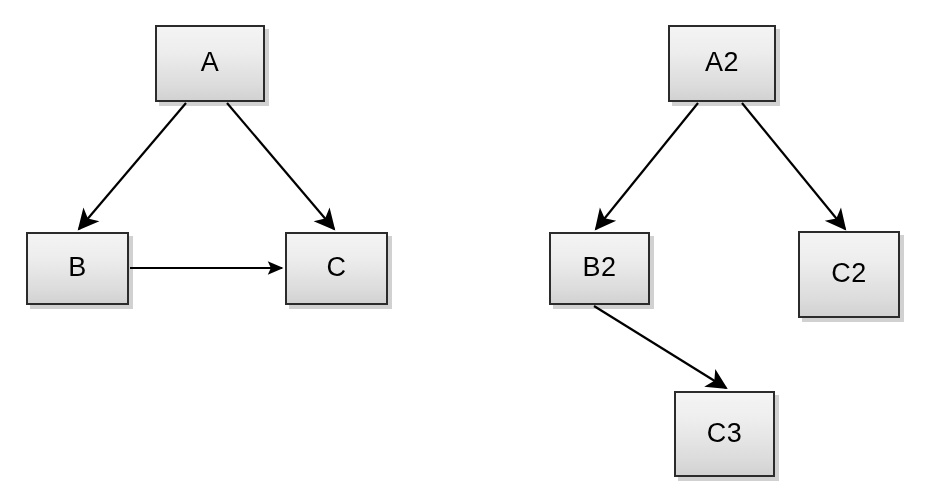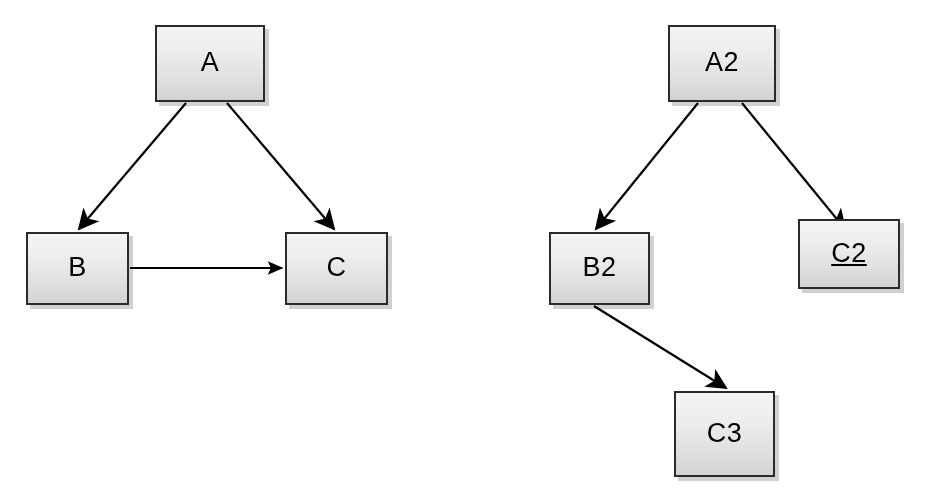--- a/index.html
+++ b/index.html
@@ -85,21 +85,21 @@
         <span class="node-label">C</span>
       </div>
     </div>
   <div id="nodes-right">
       <div class="node" style="left: 668px; top: 25px; width: 108px; height: 77px;">
         <span class="node-label">A2</span>
       </div>
       <div class="node" style="left: 542px; top: 232px; width: 101px; height: 73px; margin-left: 7px;">
         <span class="node-label">B2</span>
       </div>
-      <div class="node" style="left: 798px; top: 219px; width: 102px; height: 70px; text-decoration: underline;">
+      <div class="node" style="left: 798px; top: 231px; width: 102px; height: 87px;">
         <span class="node-label">C2</span>
       </div>
       <div class="node" style="left: 674px; top: 391px; width: 101px; height: 86px;">
         <span class="node-label">C3</span>
       </div>
     </div>
 
 </div>
 
 </body></html>

